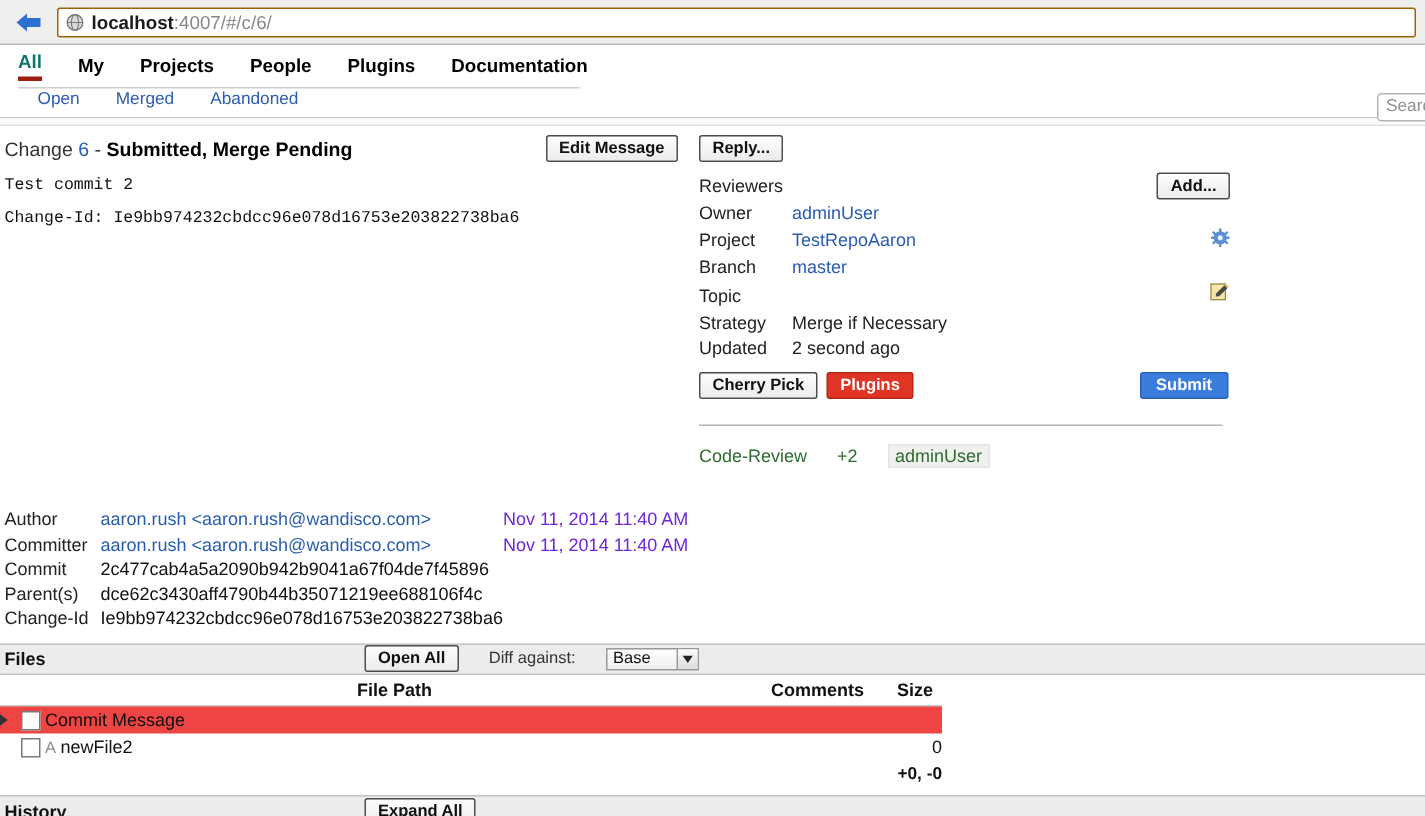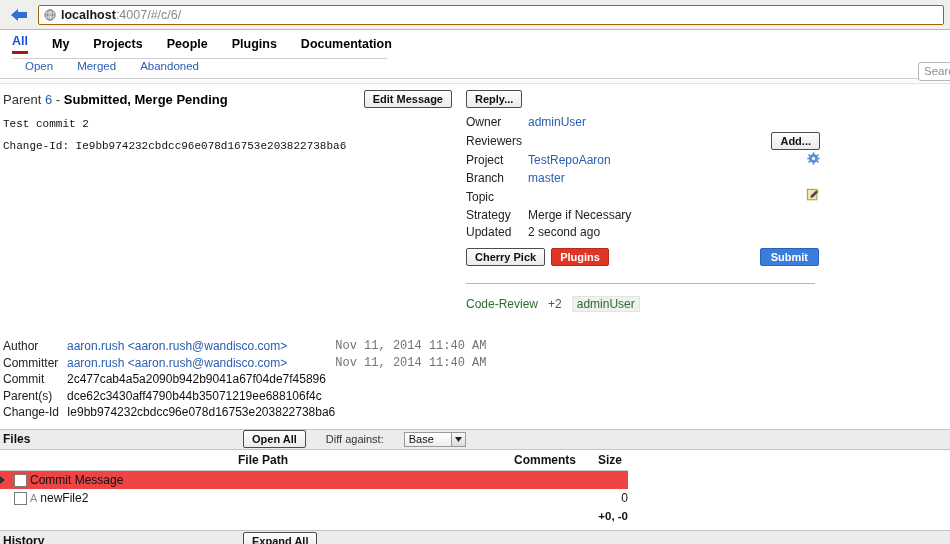--- a/index.html
+++ b/index.html
@@ -77,21 +77,21 @@
   .tab {
     font-size: 12.5px;
     font-weight: bold;
     color: #000000;
     margin-right: 24px;
     padding-bottom: 3px;
     cursor: pointer;
     white-space: nowrap;
   }
   .tab.active {
-    color: #1d4ed8;
+    color: #0f766e;
     border-bottom: 3px solid #a01b10;
   }
   .tabs-underline {
     position: absolute;
     left: 12px;
     width: 375px;
     top: 28px;
     border-bottom: 1px solid #cfcfcf;
   }
   .sub-tabs {
@@ -247,21 +247,21 @@
   .approval-sep {
     border-top: 1px solid #b6b6b6;
     margin: 17px 5px 0 0;
   }
   .approval-row {
     margin-top: 12px;
     font-size: 12px;
     color: #2f6b2f;
     display: flex;
     align-items: center;
-    gap: 10px;
+    gap: 20px;
   }
   .approval-label { color: #2f6b2f; }
   .approval-score { color: #2f6b2f; font-weight: normal; }
   .approval-user {
     background: #eef1ee;
     border: 1px solid #e2e6e2;
     padding: 0 4px;
     color: #2f6b2f;
   }
 
@@ -274,21 +274,21 @@
   .meta-table td {
     font-size: 12px;
     padding: 0 0 1px 0;
     line-height: 15.5px;
     white-space: nowrap;
     margin-left: 24px;
   }
   .meta-label { color: #222222; width: 64px; }
   .meta-person { color: #2a5db0; padding-right: 30px; }
   .meta-sha { color: #111111; }
-  .meta-date { color: #737373; font-family: Liberation Mono, monospace; }
+  .meta-date { color: #6d28d9; }
 
   
   .section-bar {
     background: #ececec;
     border-top: 1px solid #c4c4c4;
     border-bottom: 1px solid #c4c4c4;
     height: 21px;
     display: flex;
     align-items: center;
     padding-left: 3px;
@@ -420,47 +420,47 @@
   <div class="search-box">Search</div>
 </div>
 <div class="topbar-sep"></div>
 <div class="topbar-sep2"></div>
 
 <div class="change-area">
 
   <div class="change-left">
     <div class="change-head">
       <div class="change-title">
-        <span>Parent</span>
+        <span>Change</span>
         <span class="change-num">6</span>
         <span>-</span>
         <span class="change-status">Submitted, Merge Pending</span>
       </div>
       <button class="btn">Edit Message</button>
     </div>
     <div class="commit-msg"><span>Test commit 2</span><span class="blank"></span><span>Change-Id: Ie9bb974232cbdcc96e078d16753e203822738ba6</span></div>
   </div>
 
   <div class="change-right">
     <div class="reply-row">
       <button class="btn">Reply...</button>
     </div>
     <table class="info-table">
       <tbody>
           <tr>
-        <td class="info-label">Owner</td>
-        <td class="info-value"><span class="link">adminUser</span></td>
-        <td class="info-action"></td>
-      </tr>
-      <tr>
         <td class="info-label">Reviewers</td>
         <td class="info-value"></td>
         <td class="info-action">
           <button class="btn">Add...</button>
         </td>
+      </tr>
+      <tr>
+        <td class="info-label">Owner</td>
+        <td class="info-value"><span class="link">adminUser</span></td>
+        <td class="info-action"></td>
       </tr>
       <tr>
         <td class="info-label">Project</td>
         <td class="info-value"><span class="link">TestRepoAaron</span></td>
         <td class="info-action">
           <span>
             <svg width="13" height="13" viewBox="0 0 16 16">
               <g fill="#5b8fd4">
                 <circle cx="8" cy="8" r="5.4"></circle>
                 <rect x="7" y="0.4" width="2" height="3.2"></rect>

